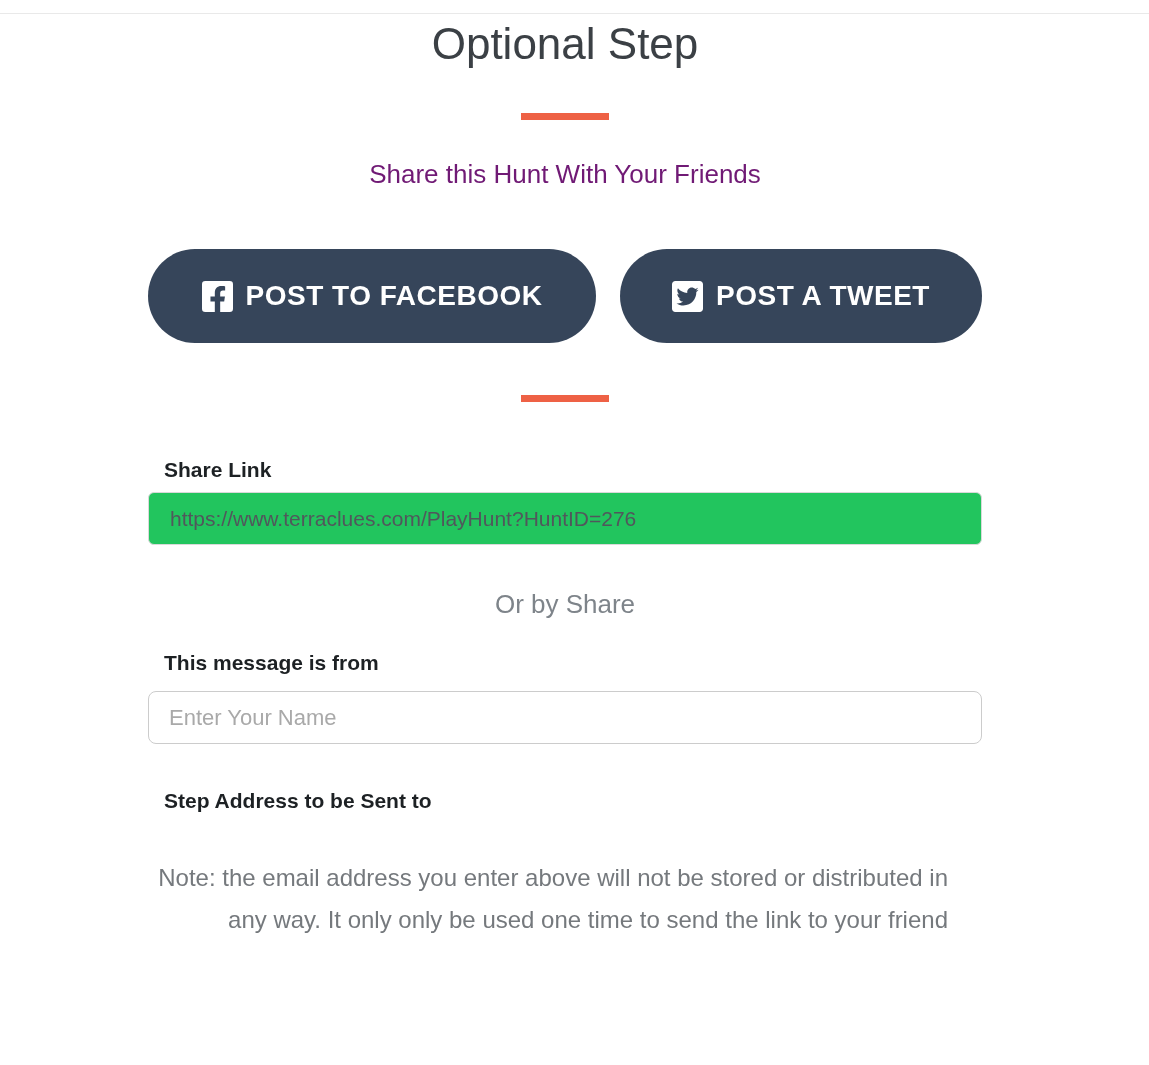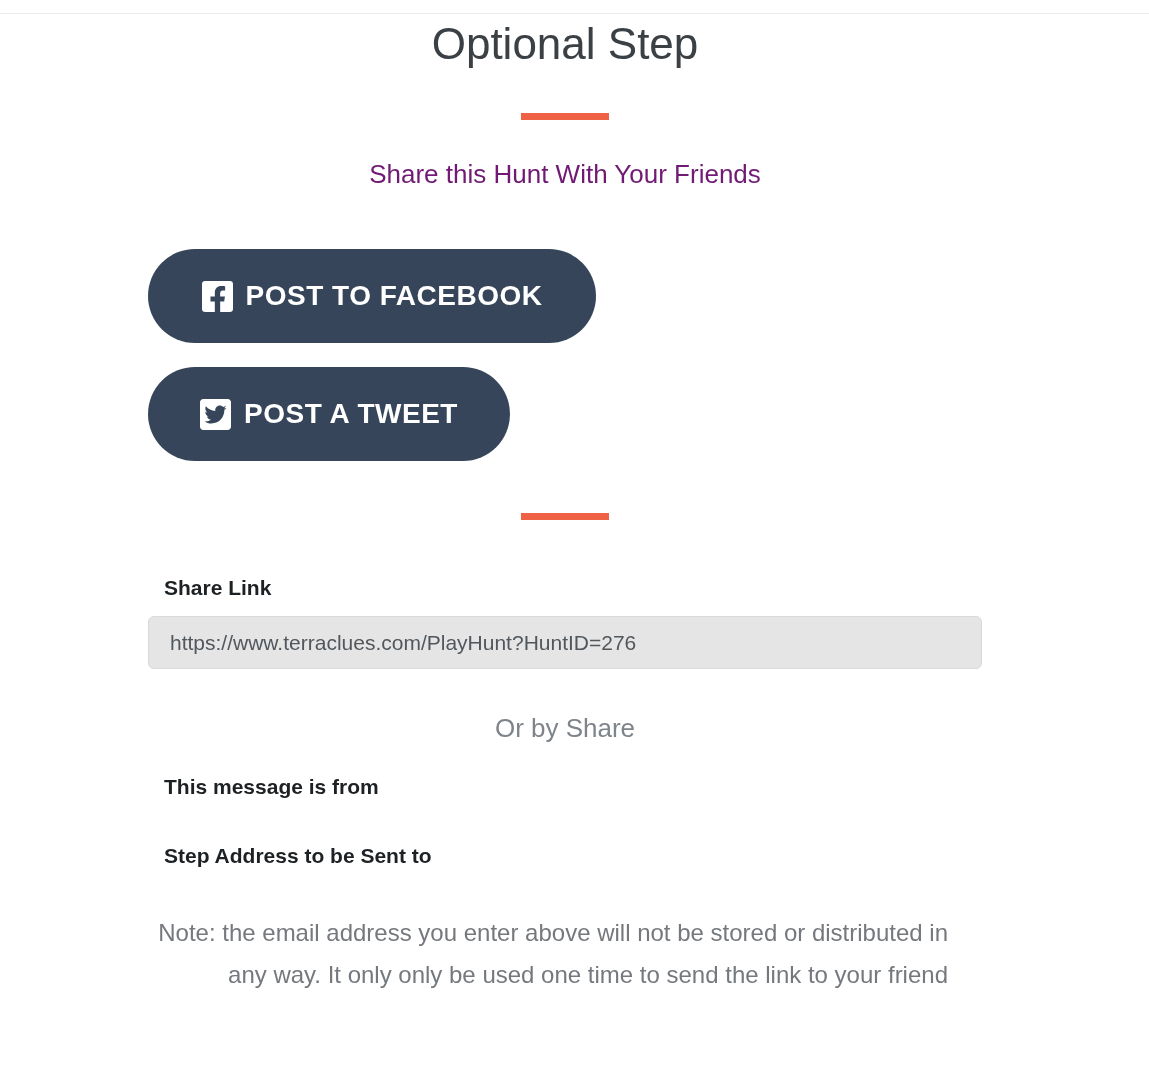--- a/index.html
+++ b/index.html
@@ -37,21 +37,20 @@
     margin-top: 40px;
     font-size: 26px;
     line-height: 28px;
     color: #701a75;
     text-align: center;
   }
   .btn-row {
     margin-top: 61px;
     display: flex;
     gap: 24px;
-    flex-direction: column;
   }
   .pill-btn {
     height: 94px;
     border: none;
     border-radius: 47px;
     background: #36455a;
     color: #ffffff;
     font-family: inherit;
     font-size: 28px;
     font-weight: 700;
@@ -71,22 +70,22 @@
     padding-left: 16px;
     font-size: 21px;
     line-height: 25px;
     font-weight: 700;
     color: #1d2124;
   }
   .share-input {
     display: block;
     width: 100%;
     height: 53px;
-    margin-top: 16px;
-    background: #e5e5e5;
+    margin-top: 10px;
+    background: #22c55e;
     border: 1px solid #d9d9d9;
     border-radius: 6px;
     padding: 0 21px;
     font-family: inherit;
     font-size: 21px;
     color: #51575c;
     outline: none;
   }
   .or-email {
     margin-top: 46px;
@@ -154,18 +153,19 @@
   </div>
 
   <div class="accent-divider pos-mid"></div>
 
   <label class="field-label">Share Link</label>
   <input class="share-input" readonly="" value="https://www.terraclues.com/PlayHunt?HuntID=276" style="">
 
   <p class="or-email">Or by Share</p>
 
   <label class="field-label tight">This message is from</label>
+  <input class="text-input" type="text" placeholder="Enter Your Name" style="">
 
   <label class="field-label email-to">Step Address to be Sent to</label>
 
   <p class="note">Note: the email address you enter above will not be stored or distributed in any way. It only only be used one time to send the link to your friend</p>
 
 </div>
 
 </body></html>

